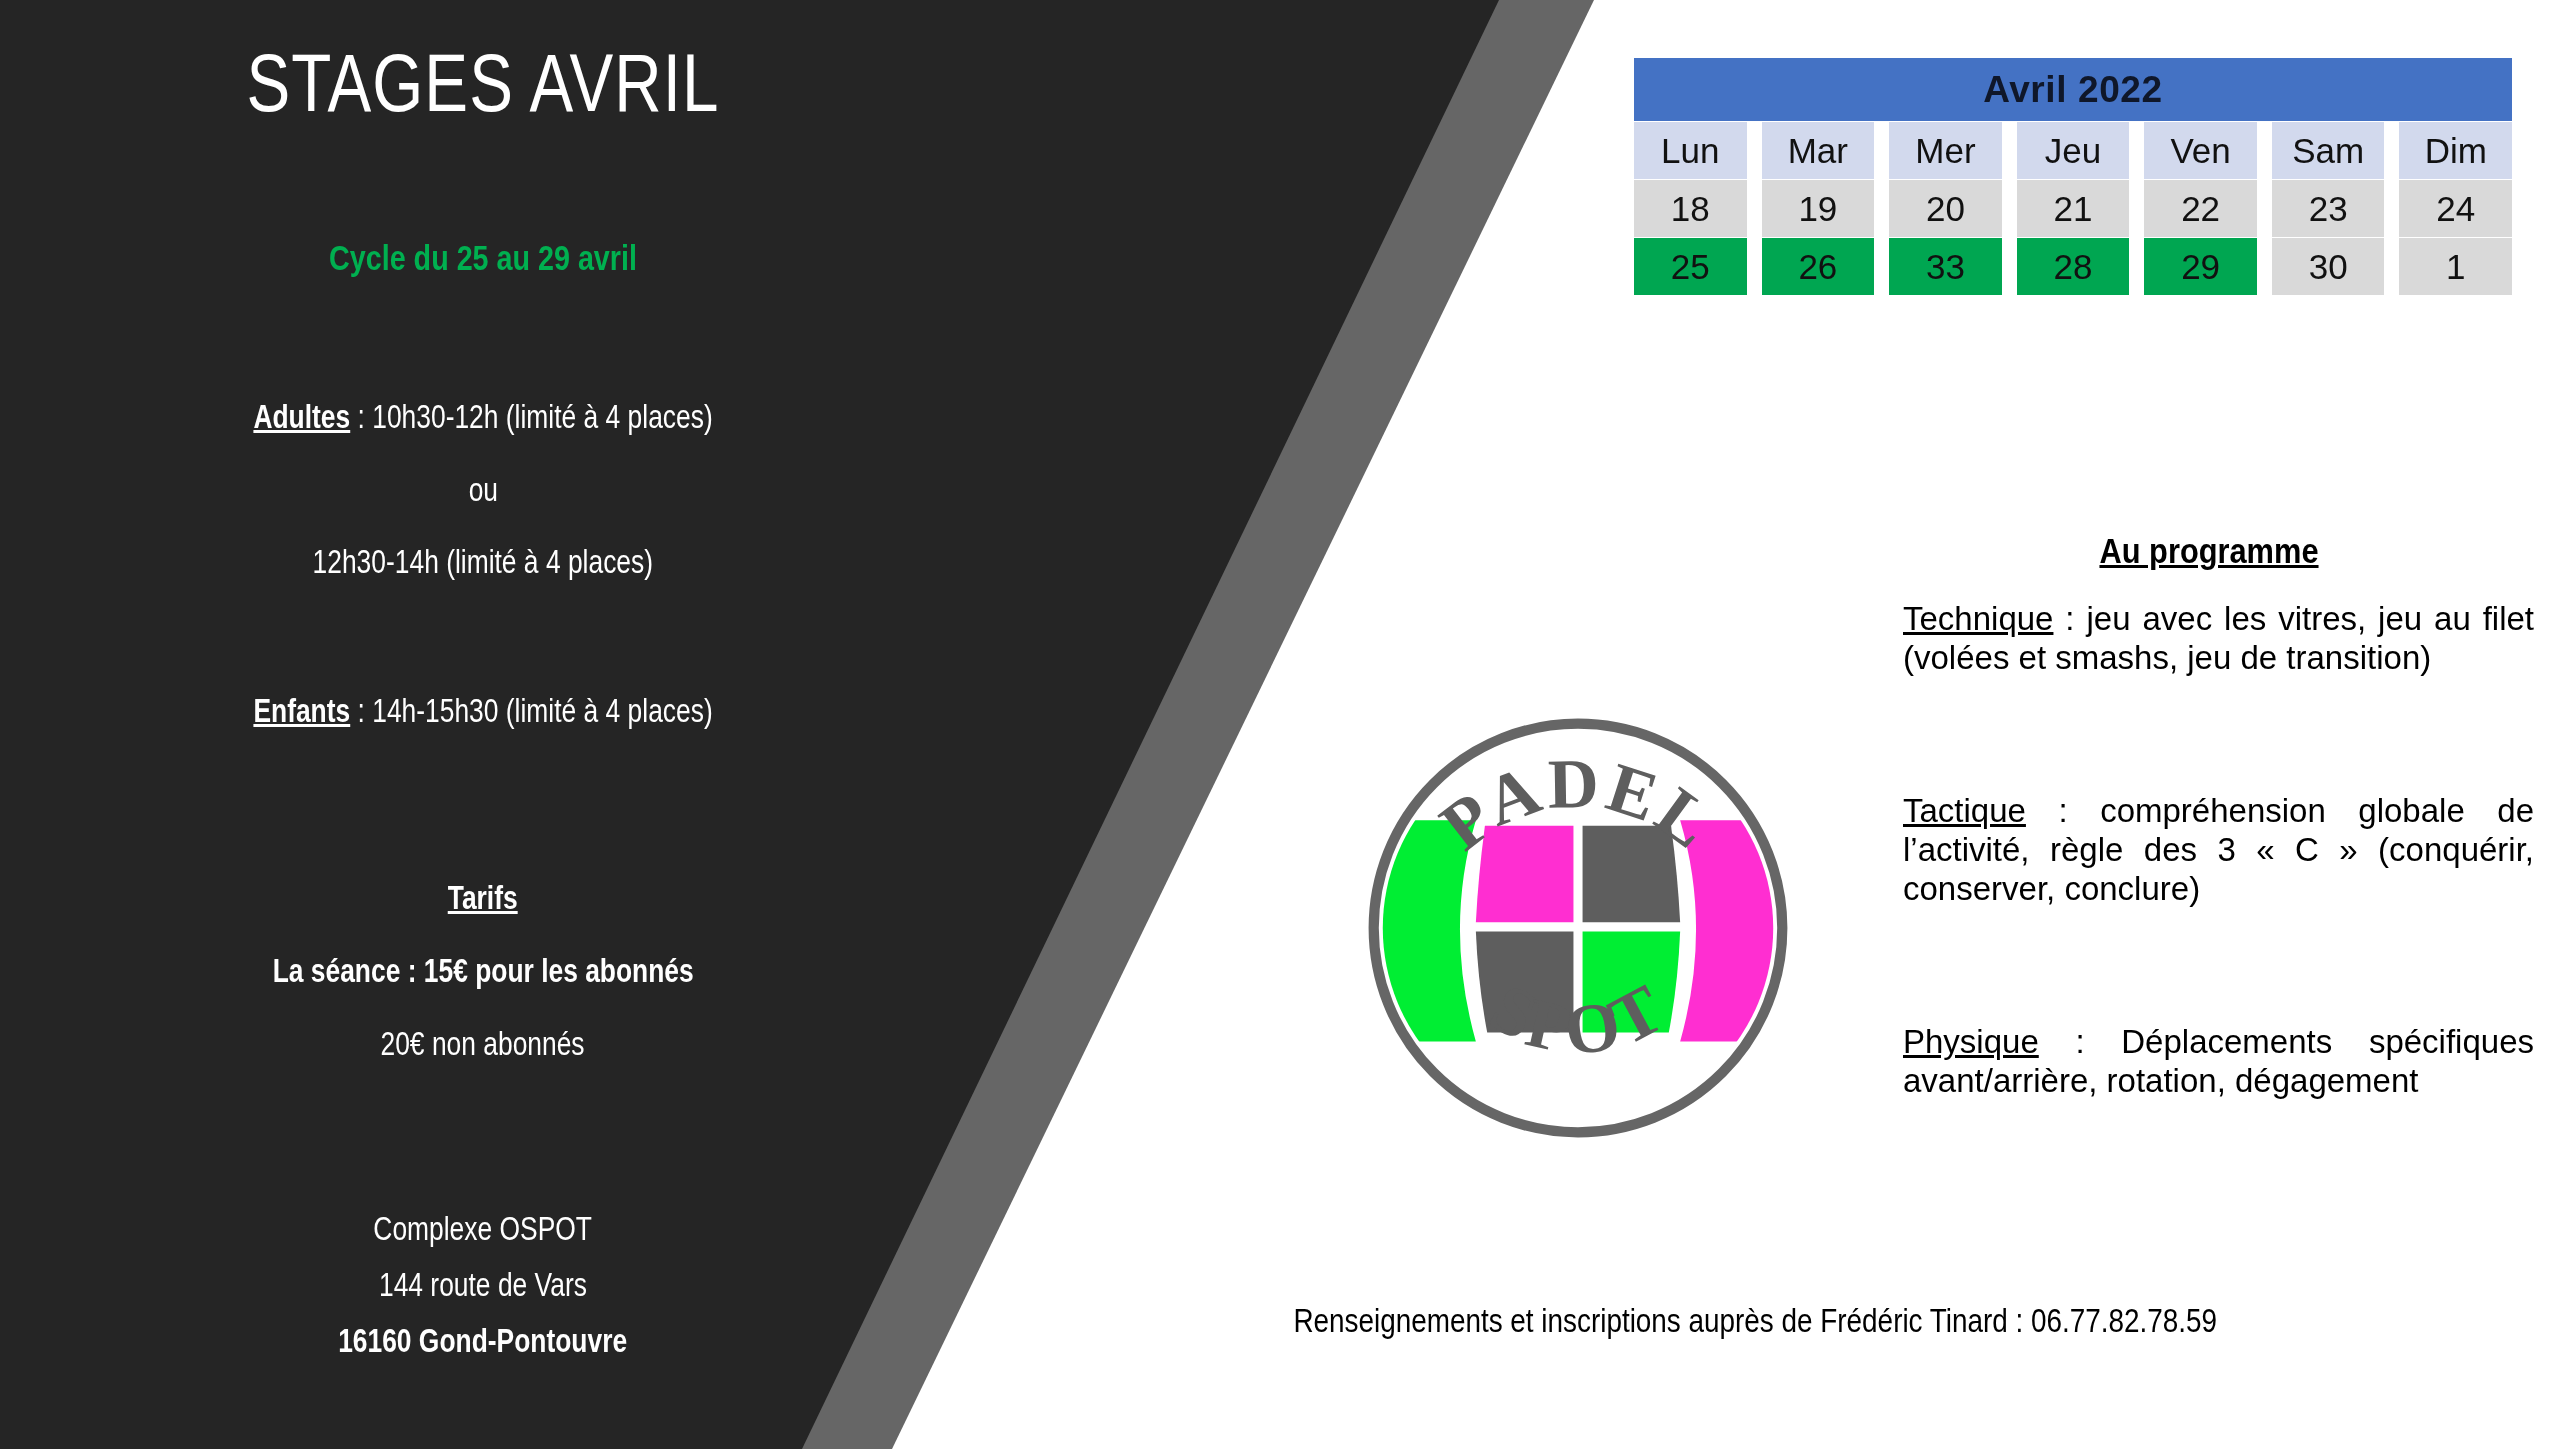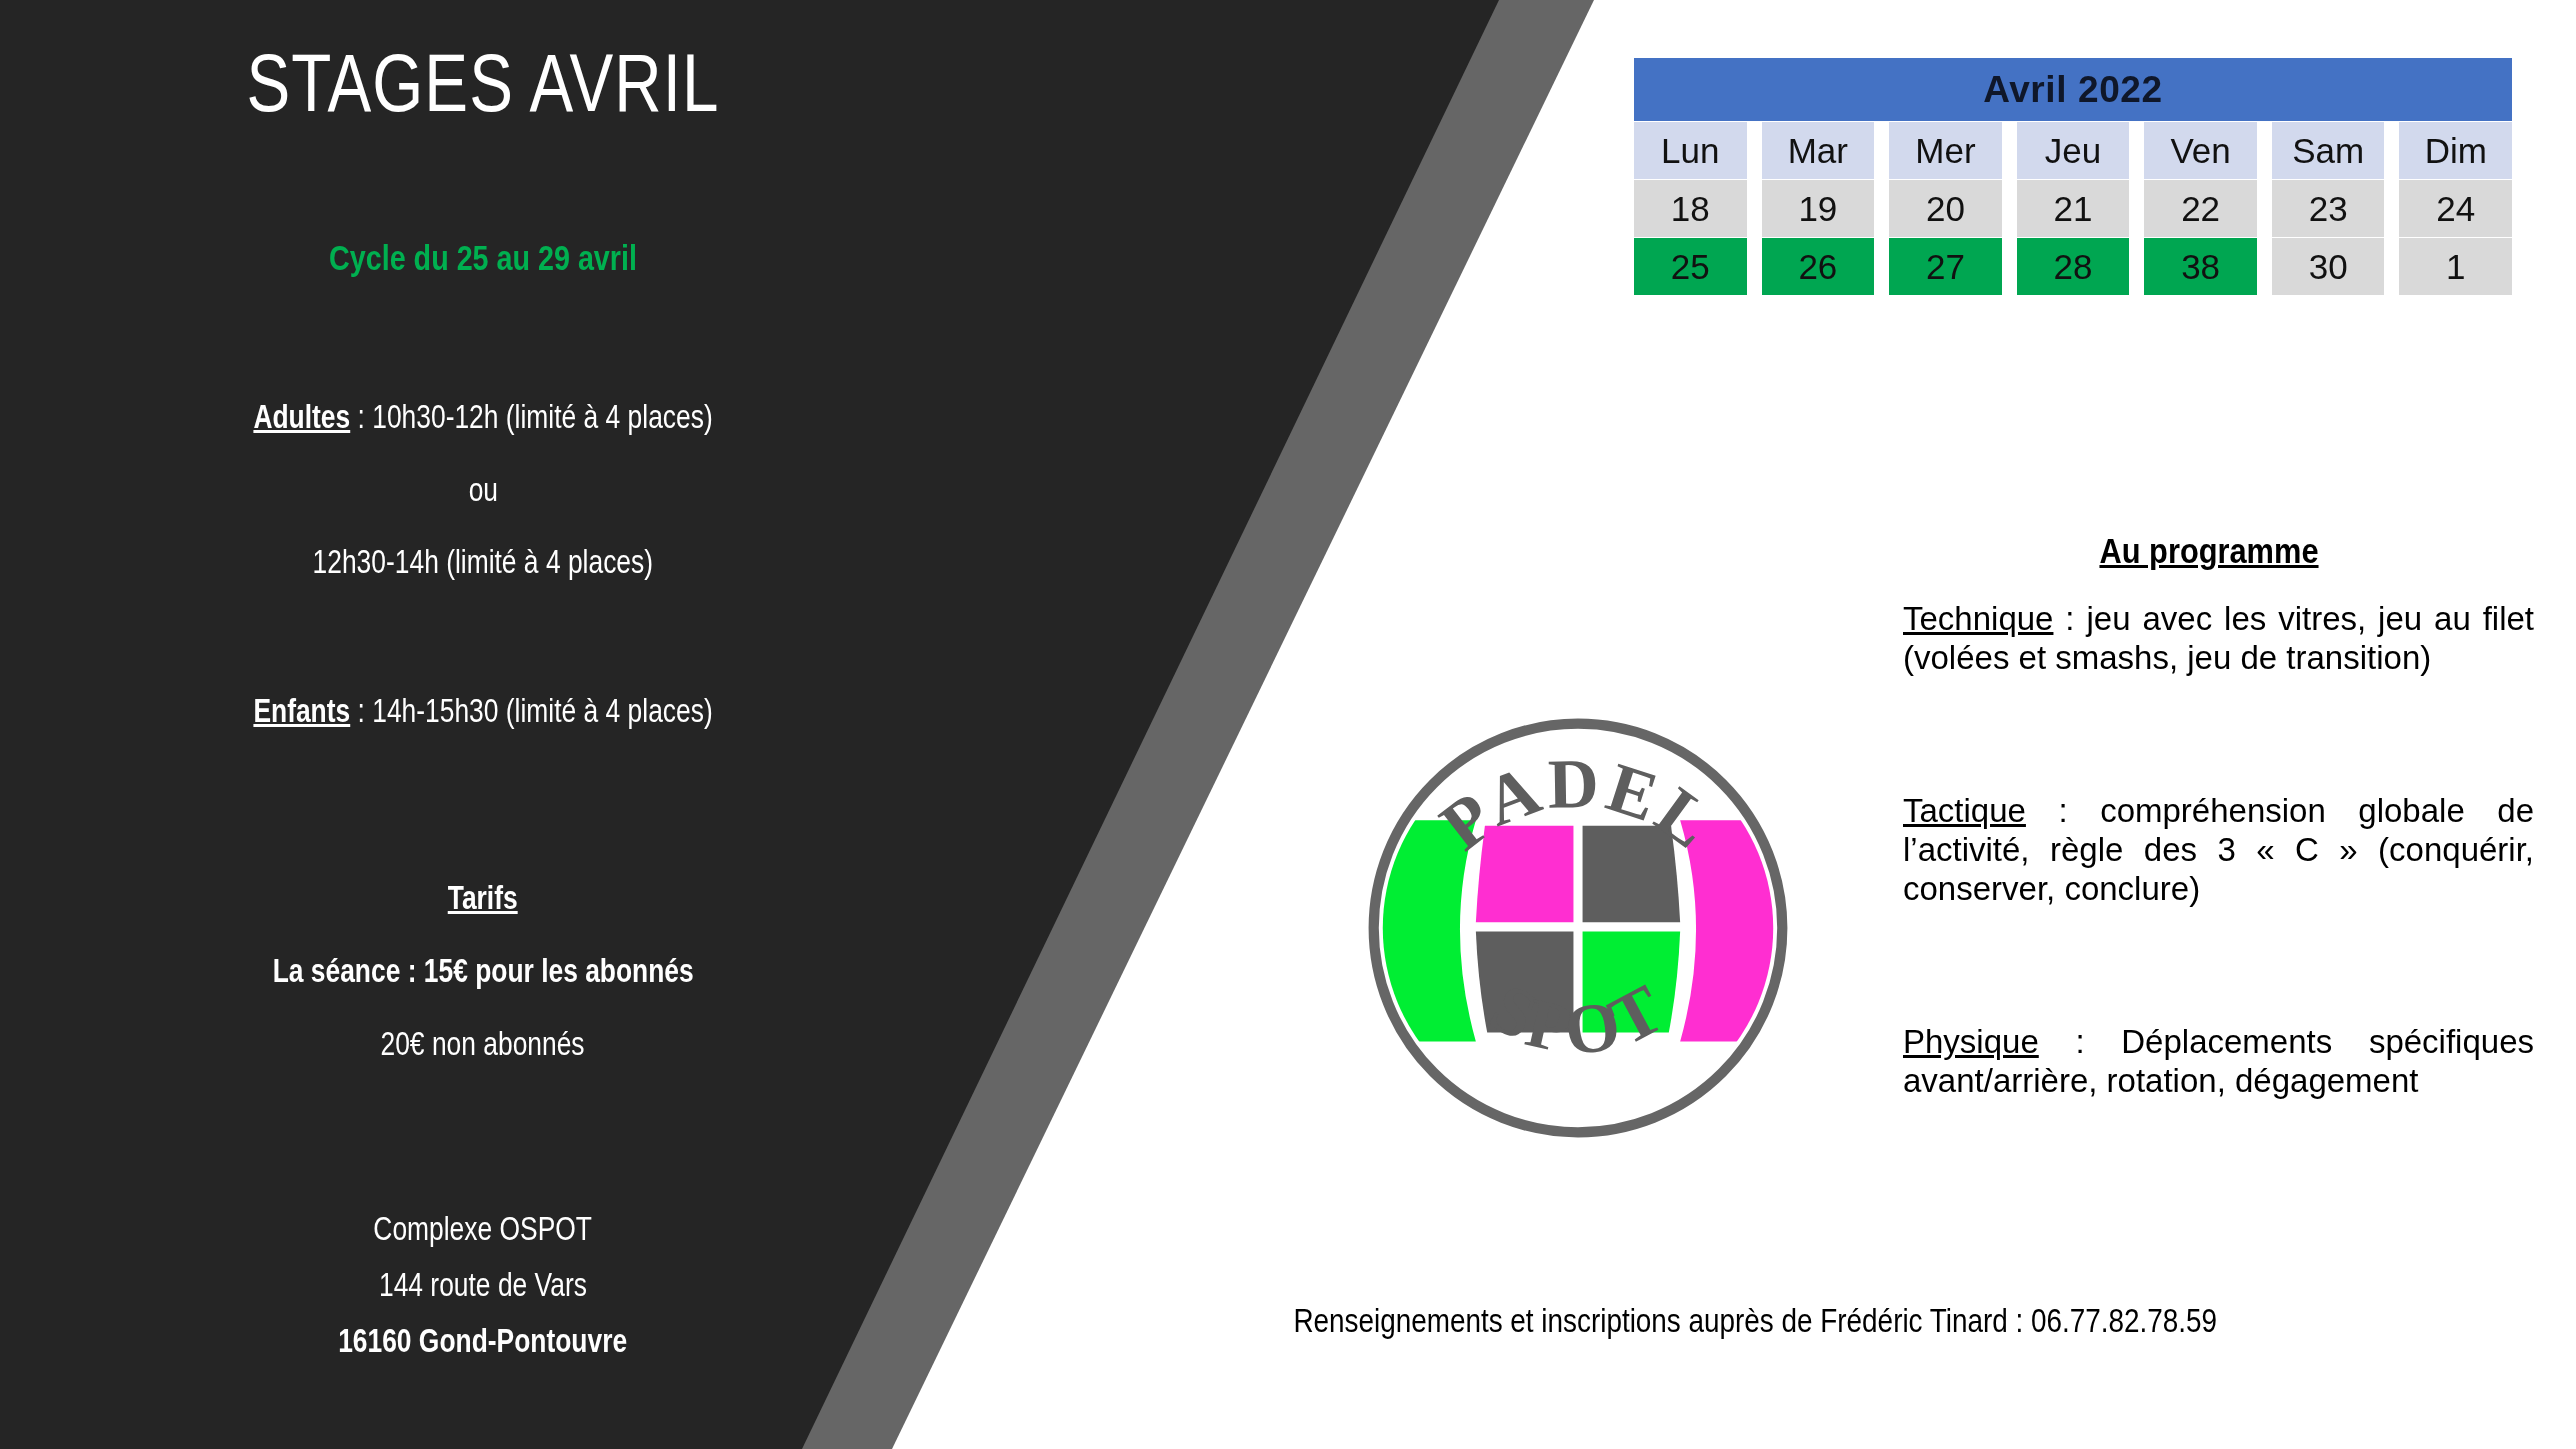--- a/index.html
+++ b/index.html
@@ -183,23 +183,23 @@
         <div class="cal-cell">19</div>
         <div class="cal-cell">20</div>
         <div class="cal-cell">21</div>
         <div class="cal-cell">22</div>
         <div class="cal-cell">23</div>
         <div class="cal-cell">24</div>
       </div>
       <div class="cal-row r3">
         <div class="cal-cell hl">25</div>
         <div class="cal-cell hl">26</div>
-        <div class="cal-cell hl">27</div>
+        <div class="cal-cell hl">33</div>
         <div class="cal-cell hl">28</div>
-        <div class="cal-cell hl">38</div>
+        <div class="cal-cell hl">29</div>
         <div class="cal-cell">30</div>
         <div class="cal-cell">1</div>
       </div>
     </div>
 </div>
 
 <div id="prog-head">Au programme</div>
 
 <div class="prog-p" id="prog-technique">
   <span class="u">Technique</span><span> : </span><span>jeu avec les vitres, jeu au filet (volées et smashs, jeu de transition)</span>

